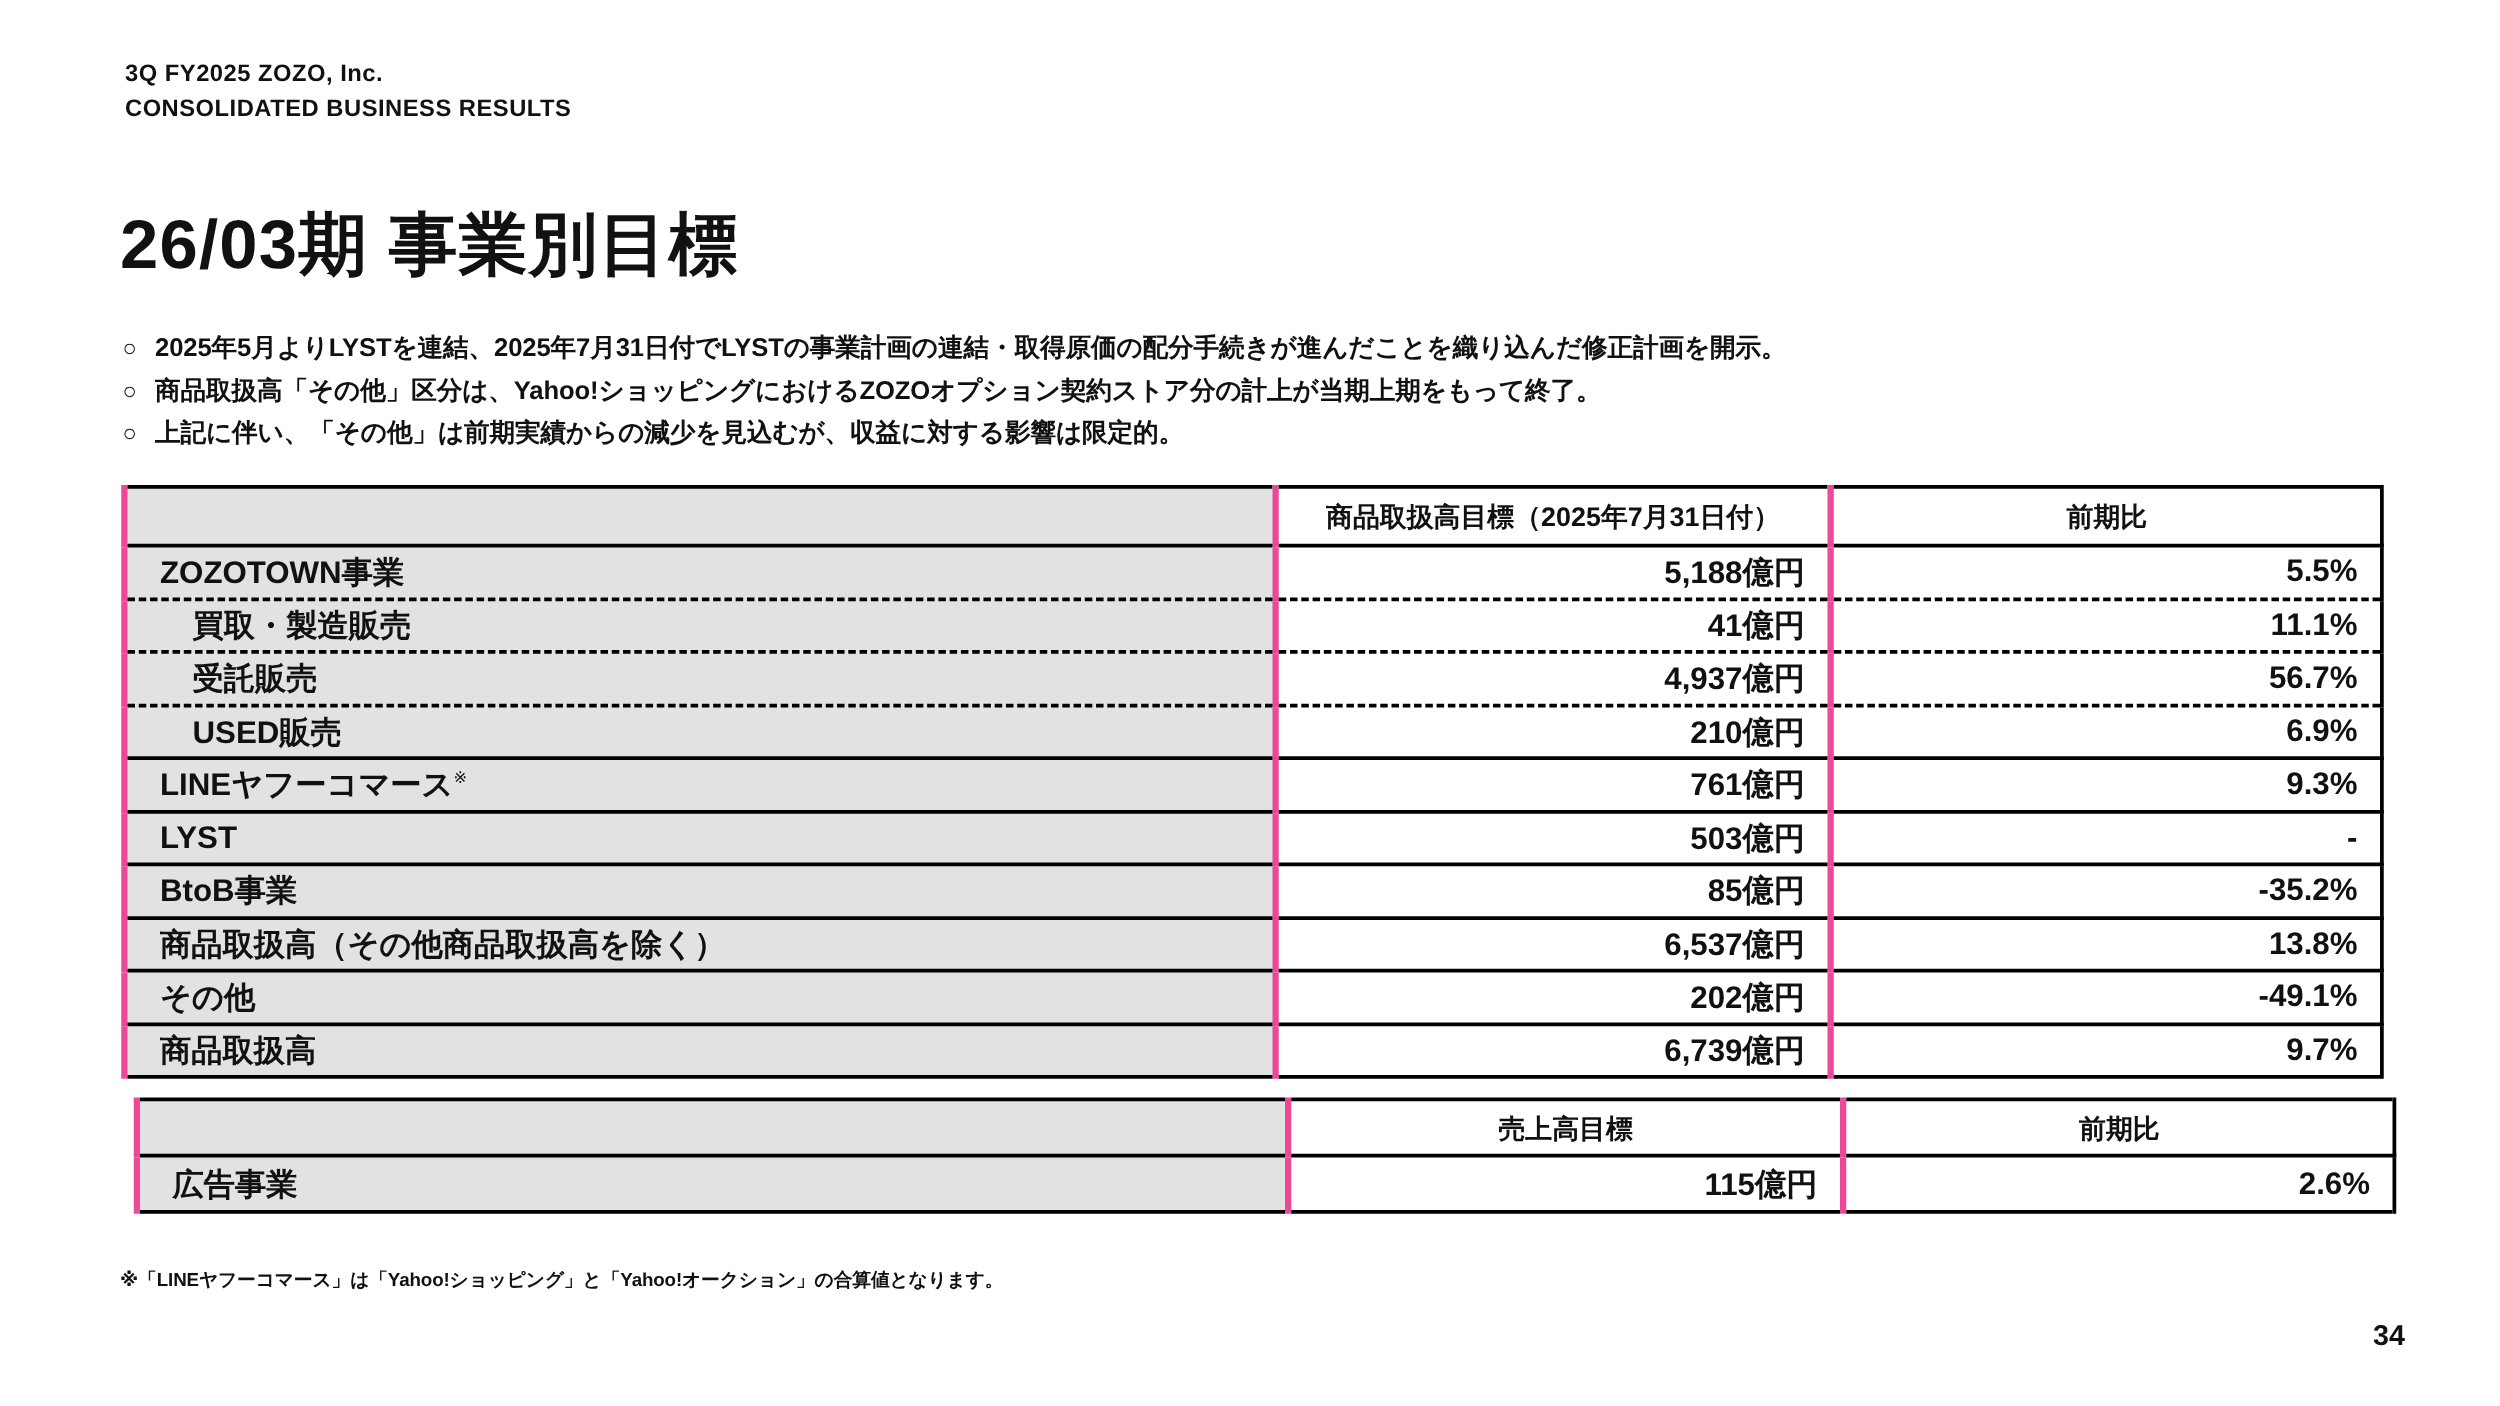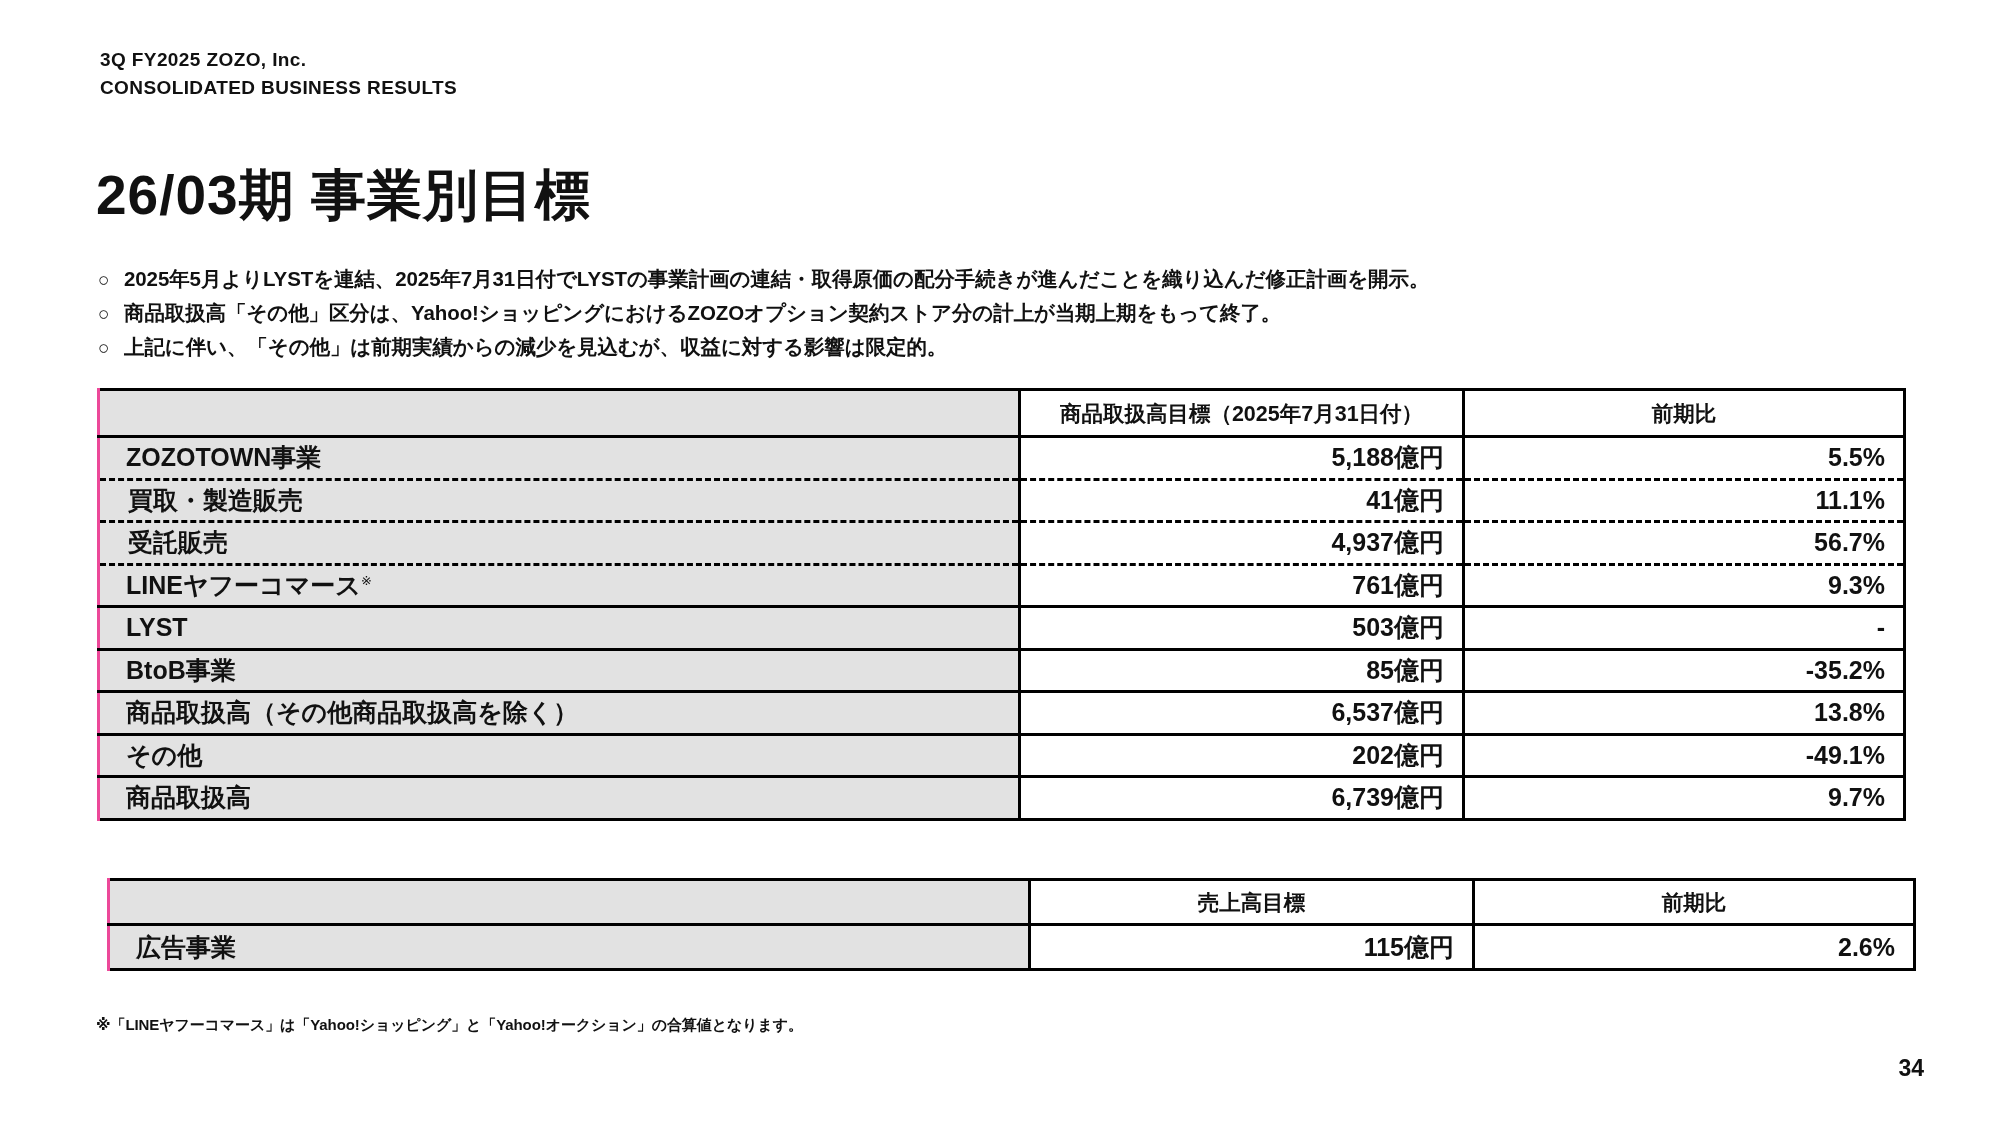--- a/index.html
+++ b/index.html
@@ -40,21 +40,21 @@
   .bullet .btxt { letter-spacing: -0.1px; }
 
   
   .tbl {
     position: absolute;
     border-collapse: collapse;
     table-layout: fixed;
     border: 3px solid #000;
   }
   .tbl td, .tbl th {
-    border-left: 3px solid #ec4899;
+    border-left: 5px solid #ec4899;
     border-right: 3px solid #000;
     padding: 0;
     vertical-align: middle;
   }
   .tbl .c-label   { width: 921px; background: #e2e2e2; }
   .tbl .c-value   { width: 444px; background: #ffffff; }
   .tbl .c-yoy     { width: 441px; background: #ffffff; }
 
   .hrow td { background: #e2e2e2; height: 47px; text-align: center;
              font-size: 20px; font-weight: 700; border-bottom: 3px solid #000; }
@@ -63,21 +63,21 @@
 
   .drow td { height: 42.5px; font-size: 25px; font-weight: 700; }
   .drow td.c-label { background: #e2e2e2; text-align: left; }
   .drow td.c-value, .drow td.c-yoy { text-align: right; padding-right: 18px; }
 
   .solid-b td { border-bottom: 3px solid #000; }
   .dash-b td  { border-bottom: 3px dashed #000; }
   .last-row td { border-bottom: none; }
 
   .lbl { padding-left: 26px; display: inline-block; }
-  .lbl.ind { padding-left: 28px; }
+  .lbl.ind { padding-left: 52px; }
   .sup { font-size: 13px; vertical-align: super; font-weight: 400; }
 
   
   #table1 { left: 97px; top: 388px; width: 1806px; }
   
   #table2 { left: 107px; top: 878px; width: 1806px; }
   #table2 .hrow td { height: 45px; }
   #table2 .drow td { height: 45px; }
 
   
@@ -139,20 +139,25 @@
           <td class="c-label"><span class="lbl ind">買取・製造販売</span></td>
           <td class="c-value">41億円</td>
           <td class="c-yoy">11.1%</td>
         </tr>
         <tr class="drow dash-b">
           <td class="c-label"><span class="lbl ind">受託販売</span></td>
           <td class="c-value">4,937億円</td>
           <td class="c-yoy">56.7%</td>
         </tr>
         <tr class="drow solid-b">
+          <td class="c-label"><span class="lbl ind">USED販売</span></td>
+          <td class="c-value">210億円</td>
+          <td class="c-yoy">6.9%</td>
+        </tr>
+        <tr class="drow solid-b">
           <td class="c-label"><span class="lbl">LINEヤフーコマース</span><span class="sup">※</span></td>
           <td class="c-value">761億円</td>
           <td class="c-yoy">9.3%</td>
         </tr>
         <tr class="drow solid-b">
           <td class="c-label"><span class="lbl">LYST</span></td>
           <td class="c-value">503億円</td>
           <td class="c-yoy">-</td>
         </tr>
         <tr class="drow solid-b">

